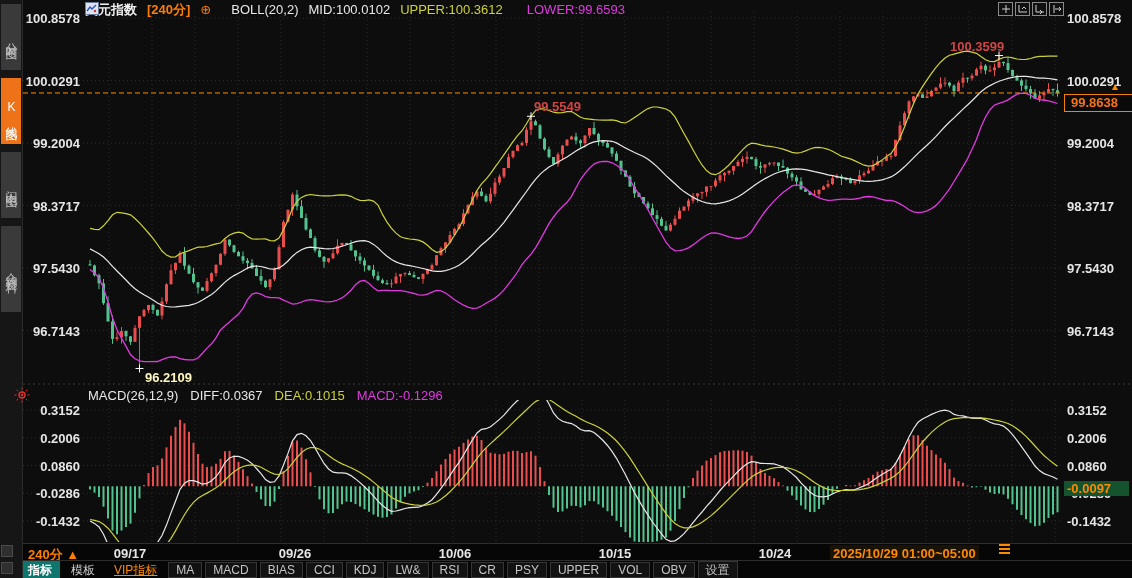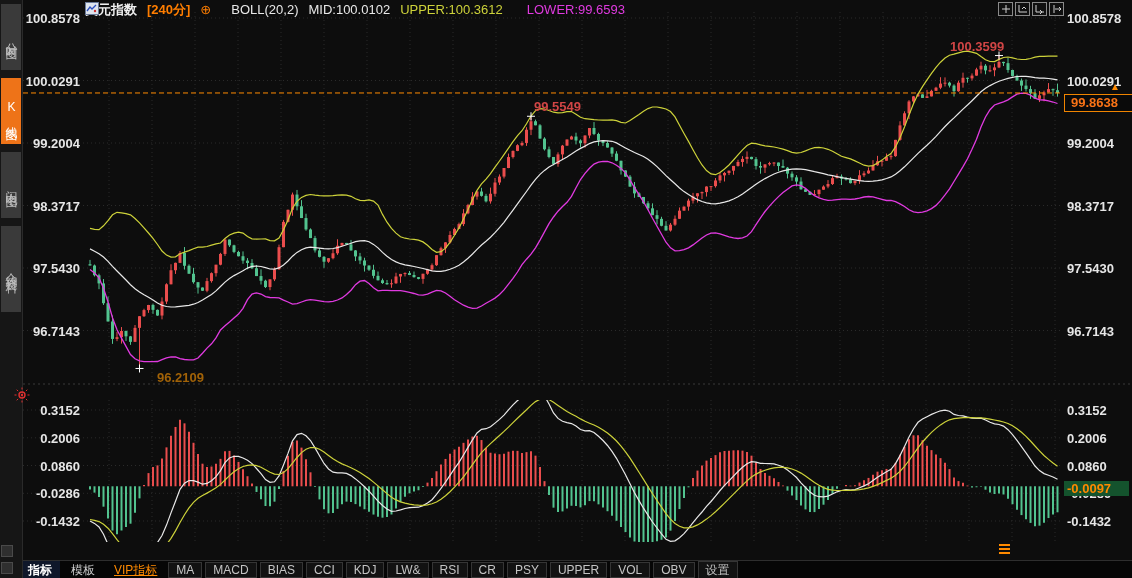--- a/index.html
+++ b/index.html
@@ -45,21 +45,21 @@
   #period-lbl{position:absolute;left:5px;top:2px;color:#ff7e00;font:700 13px "Liberation Sans","DejaVu Sans",sans-serif;}
   .xtick{position:absolute;top:2px;width:70px;margin-left:-35px;text-align:center;color:#e6e6e6;
          font:700 13px "Liberation Sans","DejaVu Sans",sans-serif;}
   #xlast{position:absolute;left:807px;top:1px;padding:1px 3px;background:#191206;color:#ff8a00;
          font:700 13px "Liberation Sans","DejaVu Sans",sans-serif;}
   
   #toolbar{position:absolute;left:20px;top:560px;width:1112px;height:18px;background:#060606;
            border-top:1px solid #2e2e2e;display:flex;align-items:center;gap:3px;z-index:4;
            font:400 12px "Liberation Sans","DejaVu Sans",sans-serif;}
   .tb{padding:1px 8px;color:#cccccc;cursor:pointer;white-space:nowrap;}
-  .tb.active{background:#0f172a;color:#fff;font-weight:700;}
+  .tb.active{background:#0f766e;color:#fff;font-weight:700;}
   .tb.vip{color:#ff8a00;text-decoration:underline;}
   .tb.btn{background:#121212;border:1px solid #353535;padding:0 7px;color:#c4c4c4;}
   
   #watermark{position:absolute;left:1012px;top:526px;color:#dcdcdc;z-index:7;
              font:500 38px "Liberation Sans","DejaVu Sans",sans-serif;letter-spacing:1px;}
   #wm-logo{position:absolute;left:999px;top:544px;width:11px;height:12px;z-index:7;}
   #wm-logo div{height:2px;background:#ff8a00;margin-bottom:2px;}
   
   #alarm{position:absolute;left:14px;top:387px;width:16px;height:16px;z-index:6;cursor:pointer;}
   .ann{position:absolute;font:700 13px "Liberation Sans","DejaVu Sans",sans-serif;z-index:3;white-space:nowrap;}
@@ -857,20 +857,26 @@
         <svg width="11" height="10" style="position:static">
           <g stroke="#cfcfcf" stroke-width="1">
             <line x1="3" y1="1" x2="3" y2="9"></line>
             <line x1="4" y1="5" x2="10" y2="5"></line>
             <path d="M8 3 L10 5 L8 7" fill="none"></path>
           </g>
         </svg>
       </div>
     </div>
 
+  <div id="macd-header">
+    <span class="m-name">MACD(26,12,9)</span>
+    <span class="m-diff">DIFF:0.0367</span>
+    <span class="m-dea">DEA:0.1015</span>
+    <span class="m-macd">MACD:-0.1296</span>
+  </div>
 
   <div id="alarm">
     <svg width="16" height="16">
       <circle cx="8" cy="8" r="3" fill="none" stroke="#e03030" stroke-width="1.4"></circle>
       <circle cx="8" cy="8" r="1.2" fill="#e03030"></circle>
       <g stroke="#e03030" stroke-width="1">
         <line x1="8" y1="0.5" x2="8" y2="2.5"></line>
           <line x1="8" y1="13.5" x2="8" y2="15.5"></line>
         <line x1="0.5" y1="8" x2="2.5" y2="8"></line>
           <line x1="13.5" y1="8" x2="15.5" y2="8"></line>
@@ -879,20 +885,29 @@
         <line x1="13.3" y1="2.7" x2="11.9" y2="4.1"></line>
           <line x1="4.1" y1="11.9" x2="2.7" y2="13.3"></line>
       </g>
     </svg>
   </div>
 
   <div id="price-tag">99.8638</div>
   <div id="price-arrow">▲</div>
   <div id="macd-tag">-0.0097</div>
 
+  <div id="xaxis-row">
+    <span id="period-lbl">240分 ▲</span>
+    <span id="xlast">2025/10/29 01:00~05:00</span>
+  <div class="xtick" style="left: 107px;">09/17</div>
+      <div class="xtick" style="left: 272px;">09/26</div>
+      <div class="xtick" style="left: 432px;">10/06</div>
+      <div class="xtick" style="left: 592px;">10/15</div>
+      <div class="xtick" style="left: 752px;">10/24</div>
+    </div>
 
   <div id="toolbar">
       <div class="tb active">指标</div>
       <div class="tb plain">模板</div>
       <div class="tb vip">VIP指标</div>
       <div class="tb btn">MA</div>
       <div class="tb btn">MACD</div>
       <div class="tb btn">BIAS</div>
       <div class="tb btn">CCI</div>
       <div class="tb btn">KDJ</div>
@@ -928,14 +943,14 @@
     <div class="lbl" style="left: 20px; top: 430.8px; width: 60px; text-align: right;">0.2006</div>
     <div class="lbl" style="left: 1067px; top: 430.8px; width: 62px; text-align: left;">0.2006</div>
     <div class="lbl" style="left: 20px; top: 458.5px; width: 60px; text-align: right;">0.0860</div>
     <div class="lbl" style="left: 1067px; top: 458.5px; width: 62px; text-align: left;">0.0860</div>
     <div class="lbl" style="left: 20px; top: 486.3px; width: 60px; text-align: right;">-0.0286</div>
     <div class="lbl" style="left: 1067px; top: 486.3px; width: 62px; text-align: left;">-0.0286</div>
     <div class="lbl" style="left: 20px; top: 514px; width: 60px; text-align: right;">-0.1432</div>
     <div class="lbl" style="left: 1067px; top: 514px; width: 62px; text-align: left;">-0.1432</div>
     <div class="ann" style="color: rgb(208, 69, 69); left: 950px; top: 38.5531px;">100.3599</div>
     <div class="ann" style="color: rgb(208, 69, 69); left: 534px; top: 99.2686px;">99.5549</div>
-    <div class="ann" style="color: #a16207; left: 157px; top: 370.483px;">96.2109</div>
+    <div class="ann" style="color: #fef9c3; left: 145px; top: 370.483px;">96.2109</div>
   </div>
 
 </body></html>

